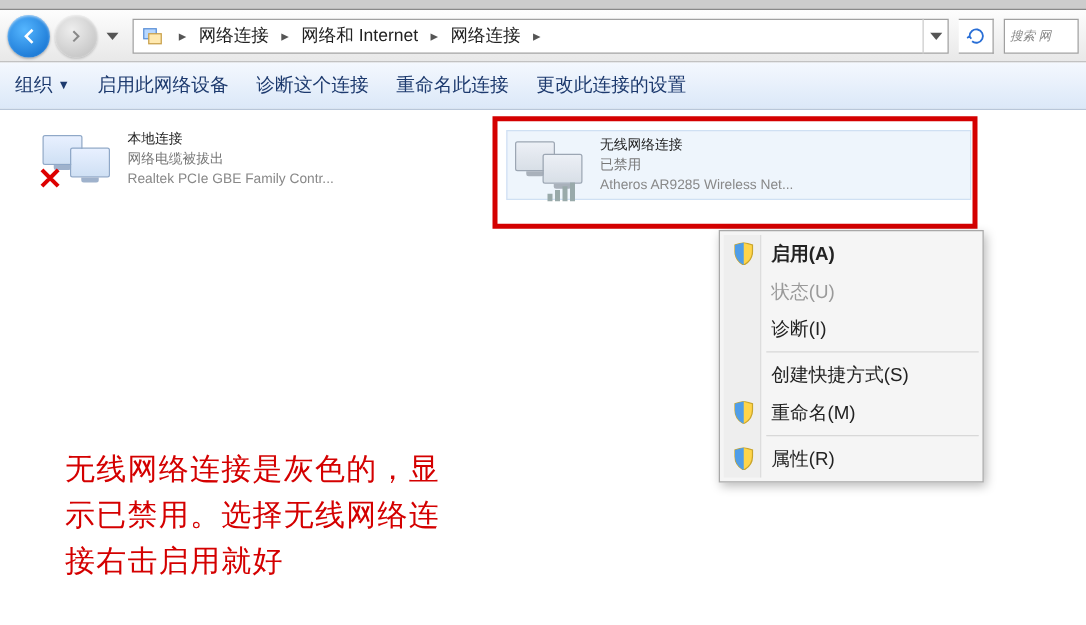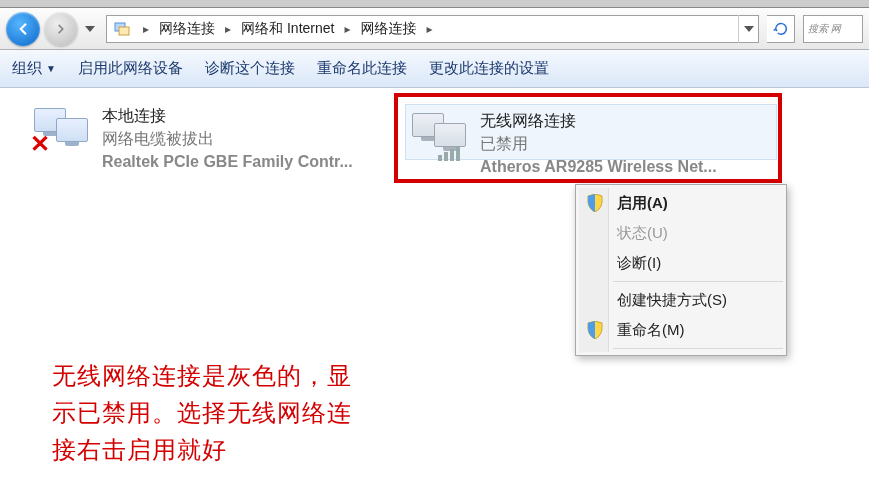--- a/index.html
+++ b/index.html
@@ -29,24 +29,24 @@
 .toolbar .tool-item { display:flex; align-items:center; gap:4px; }
 .tool-drop { font-size:10px; }
 
 
 .main { position:relative; padding:16px 28px; }
 
 
 .conn { display:flex; align-items:flex-start; gap:10px; width:360px; }
 .conn-local { position:absolute; left:34px; top:16px; }
 .conn-icon { position:relative; width:58px; height:48px; }
-.conn-text { font-size:16px; color:#333; line-height:1.45; }
+.conn-text { font-size:11px; color:#333; line-height:1.45; }
 .conn-text .title { color:#222; }
 .conn-text .status { color:#777; }
-.conn-text .device { color:#888;font-weight:bold; }
+.conn-text .device { color:#888; }
 
 
 .highlight-box { position:absolute; left:394px; top:5px; width:388px; height:90px; border:4px solid #d40000; }
 .highlight-inner { position:absolute; left:405px; top:16px; width:372px; height:56px; background:#eef5fc; border:1px solid #cfe0f3; display:flex; align-items:flex-start; gap:10px; padding:4px 6px; }
 
 
 .annotation { position:absolute; left:52px; top:270px; width:324px; font-family:"SimSun","宋体",serif; font-size:24px; color:#d40000; line-height:1.55; letter-spacing:1px; }
 
 
 .context-menu { position:absolute; left:575px; top:96px; width:212px; background:#f5f5f5; border:1px solid #a8a8a8; box-shadow:2px 3px 8px rgba(0,0,0,.28); padding:3px; }
@@ -207,15 +207,24 @@
     <div class="cm-item">
       <span class="cm-ico">
         <svg class="shield" viewBox="0 0 16 18">
             <path d="M8 0l7 2v5c0 5-3 9-7 11C4 16 1 12 1 7V2z" fill="#ffd54a" stroke="#c9a52b"></path>
             <path d="M8 0v18C4 16 1 12 1 7V2z" fill="#4f9de8"></path>
           </svg>
       </span>
       <span>重命名(M)</span>
     </div>
     <div class="cm-sep"></div>
+    <div class="cm-item">
+      <span class="cm-ico">
+        <svg class="shield" viewBox="0 0 16 18">
+            <path d="M8 0l7 2v5c0 5-3 9-7 11C4 16 1 12 1 7V2z" fill="#ffd54a" stroke="#c9a52b"></path>
+            <path d="M8 0v18C4 16 1 12 1 7V2z" fill="#4f9de8"></path>
+          </svg>
+      </span>
+      <span>属性(R)</span>
+    </div>
   </div>
 
 </div>
 
 </body></html>

